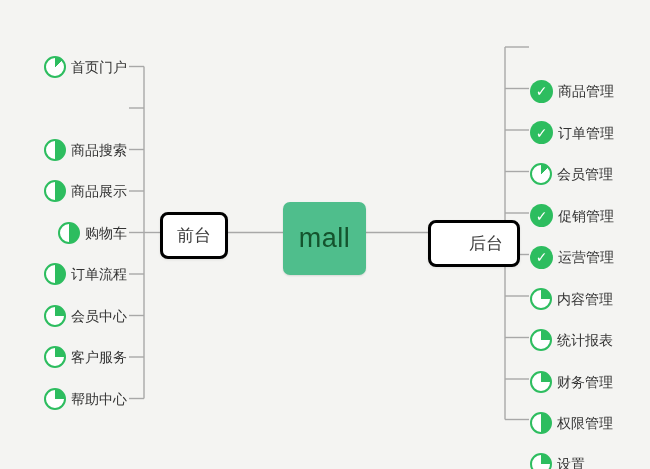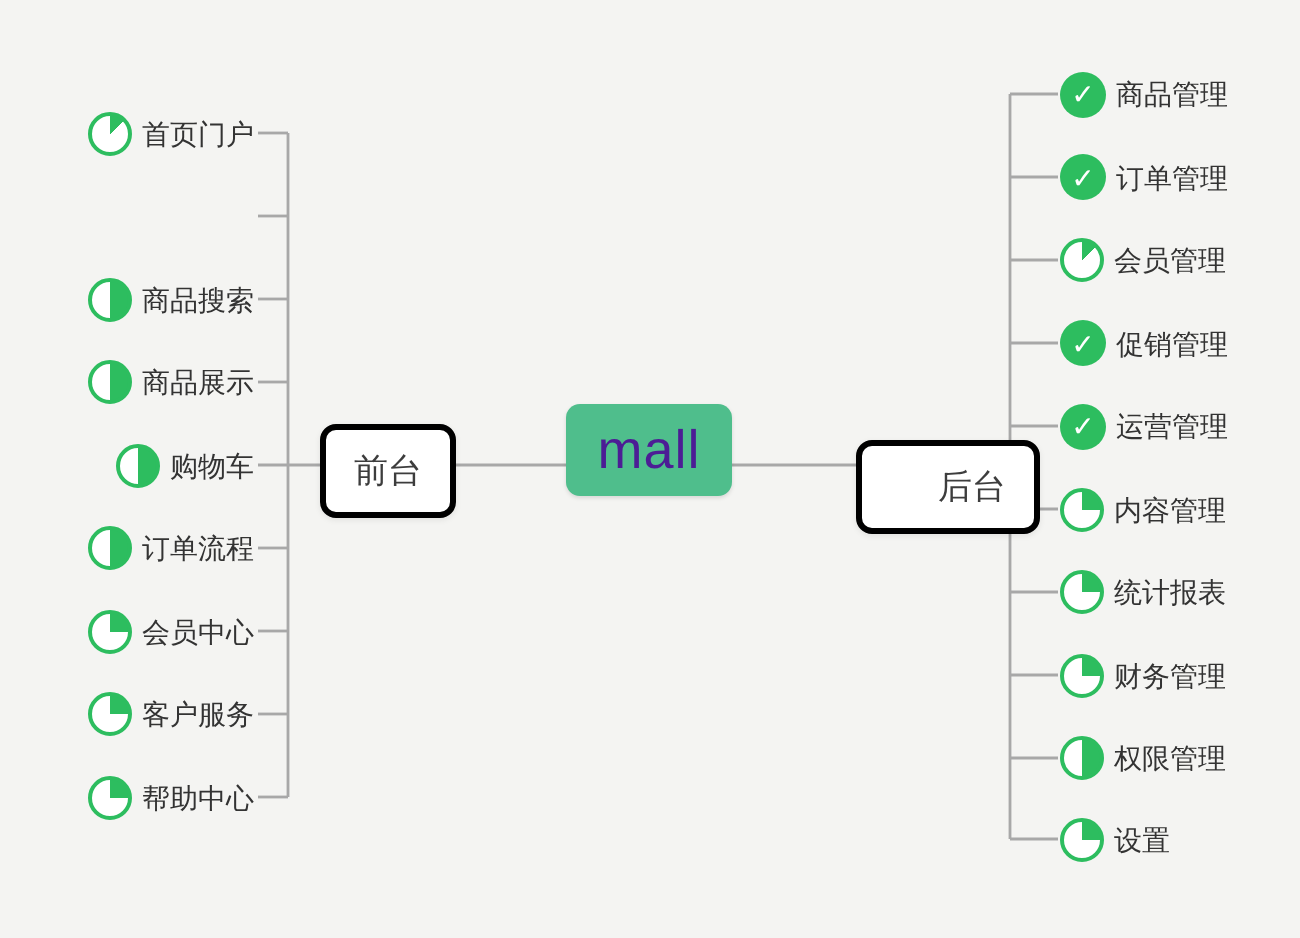--- a/index.html
+++ b/index.html
@@ -24,38 +24,38 @@
     border-radius:8px;
     box-shadow:0 1px 3px rgba(0,0,0,0.08);
     color:#3d3d3d;
     font-size:17px;
     cursor:default;
   }
   .front-node { left:160px; top:212px; width:62px; height:41px; }
   .back-node  { left:428px; top:220px; width:62px; height:41px;padding-left:24px; }
   .center-node {
     position:absolute;
-    left:283px; top:202px; width:83px; height:46px;
+    left:283px; top:202px; width:83px; height:73px;
     display:flex; align-items:center; justify-content:center;
     background:#4fbe8c;
     border-radius:7px;
     box-shadow:0 1px 2px rgba(0,0,0,0.12);
-    color:#4c1d95;
+    color:#14532d;
     font-size:27px;
     letter-spacing:0.5px;
   }
 
   .l-item, .r-item {
     position:absolute;
     display:flex; align-items:center; gap:5px;
     height:24px;
     cursor:default;
   }
   .l-item { right:523px;align-items:center; }
-  .r-item { left:530px; }
+  .r-item { left:530px;margin-top:44px; }
   .lbl { font-size:14px; color:#333333; white-space:nowrap; line-height:1; }
 
   .pie {
     width:22px; height:22px; flex:0 0 auto;
     box-sizing:border-box;
     border:2px solid #2dbd5f;
     border-radius:50%;
     background:#ffffff;
   }
   .check {

